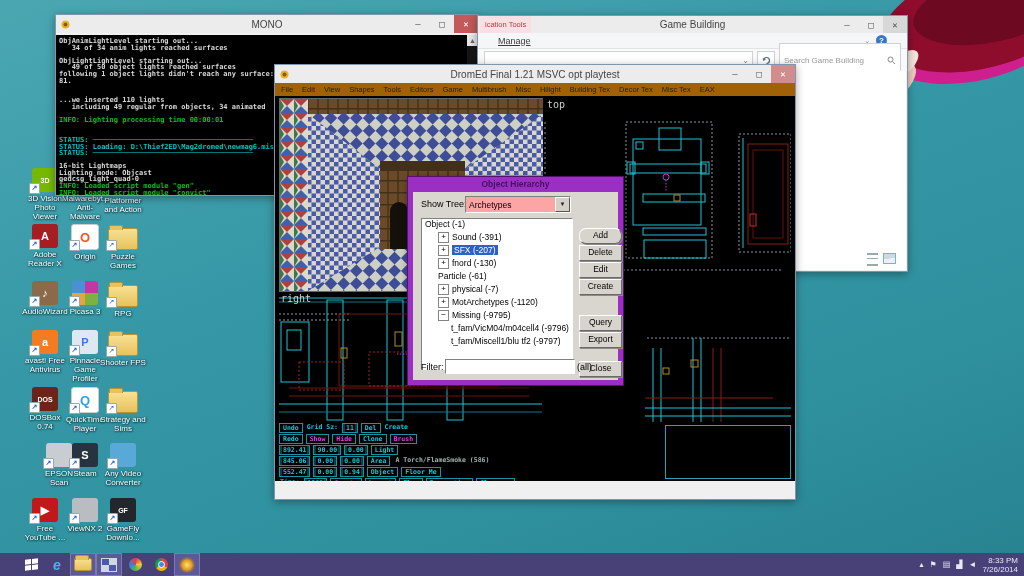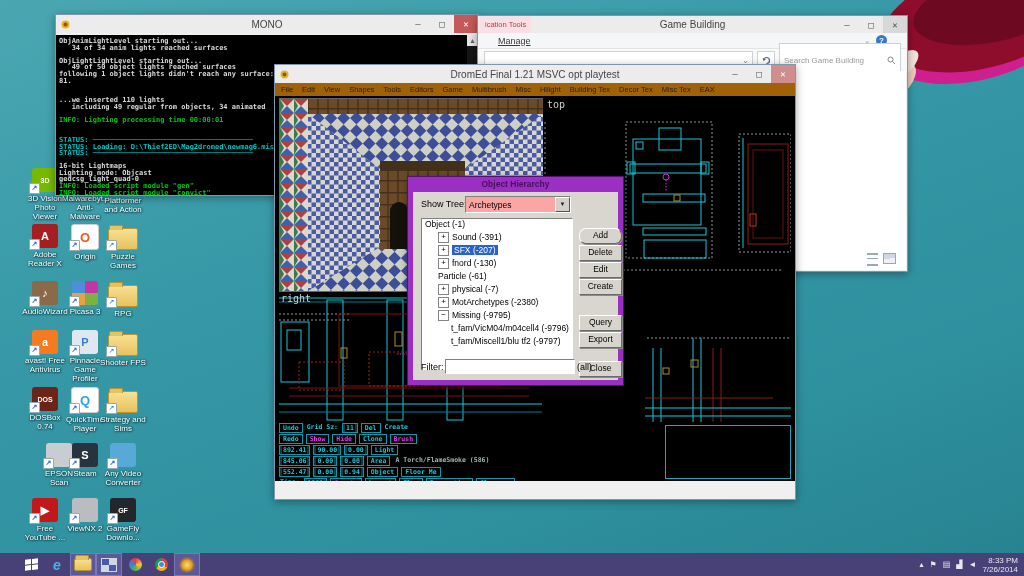--- a/index.html
+++ b/index.html
@@ -494,21 +494,21 @@
           </div>
           <div class="titem" style="padding-left: 16px;">
             <span>Particle (-61)</span>
           </div>
           <div class="titem" style="padding-left: 16px;">
             <span class="tbox">+</span>
             <span>physical (-7)</span>
           </div>
           <div class="titem" style="padding-left: 16px;">
             <span class="tbox">+</span>
-            <span>MotArchetypes (-2380)</span>
+            <span>MotArchetypes (-1120)</span>
           </div>
           <div class="titem" style="padding-left: 16px;">
             <span class="tbox">−</span>
             <span>Missing (-9795)</span>
           </div>
           <div class="titem" style="padding-left: 29px;">
             <span>t_fam/VicM04/m04cell4 (-9796)</span>
           </div>
           <div class="titem" style="padding-left: 29px;">
             <span>t_fam/Miscell1/blu tf2 (-9797)</span>

